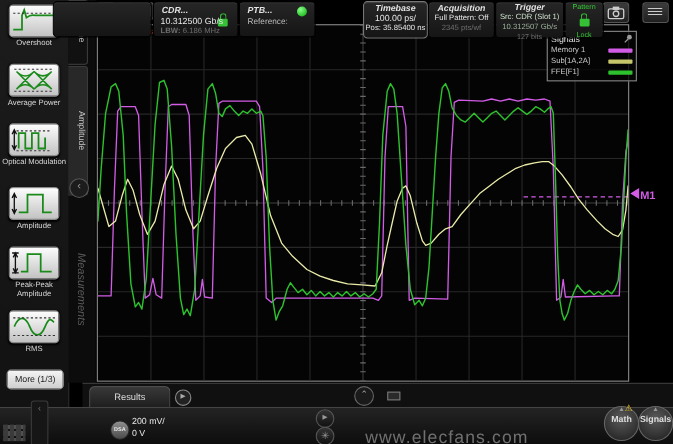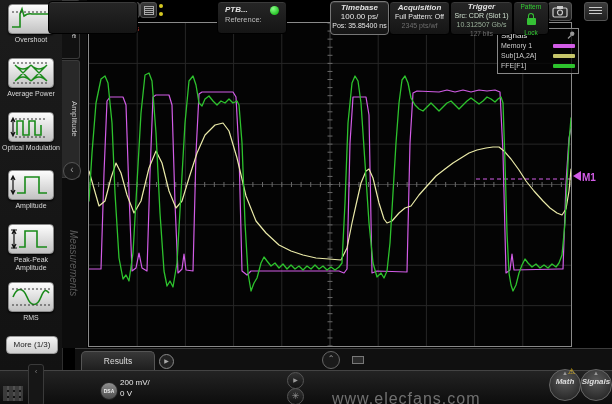--- a/index.html
+++ b/index.html
@@ -76,21 +76,21 @@
     border:1.5px solid #35c035;border-bottom:none;border-radius:4px 4px 0 0;}
   .gdot{width:9px;height:9px;border-radius:50%;background:radial-gradient(circle at 35% 30%,#8f8,#0a0);}
   #dsa-badge{left:100px;top:382px;width:16px;height:16px;border-radius:50%;
     background:linear-gradient(#909090,#4a4a4a);border:1px solid #222;color:#eee;font-size:5px;
     font-weight:bold;text-align:center;line-height:16px;}
   .round-btn{position:absolute;width:15px;height:15px;border-radius:50%;border:1px solid #555;
     background:linear-gradient(#333,#111);color:#999;text-align:center;}
   .big-circle{position:absolute;top:369px;width:30px;height:30px;border-radius:50%;
     background:radial-gradient(circle at 50% 35%,#5a5a5a,#1c1c1c);border:1px solid #666;text-align:center;}
   .big-circle .up{color:#999;font-size:6px;line-height:7px;display:block;}
-  .big-circle .lbl{font-style:italic;font-weight:bold;font-size:8px;color:#ddd;display:block;line-height:9px;}
+  .big-circle .lbl{font-weight:bold;font-size:8px;color:#ddd;display:block;line-height:9px;}
   .warn{position:absolute;color:#f5c518;font-size:8px;line-height:8px;}
   #watermark{left:332px;top:390px;font-size:16px;font-weight:normal;letter-spacing:1px;
     color:rgba(205,205,205,.5);pointer-events:none;}
   #minigrid{left:3px;top:386px;width:20px;height:15px;
     background:repeating-linear-gradient(90deg,#555 0 4px,#0000 4px 6px),
                repeating-linear-gradient(#777 0 4px,#0000 4px 6px);opacity:.6;}
   #slim-tab{left:28px;top:364px;width:14px;height:40px;background:#161616;border:1px solid #3a3a3a;
     border-radius:3px;color:#777;font-size:8px;text-align:center;line-height:14px;}
 </style>
 </head>
@@ -345,20 +345,26 @@
 
   <div id="statusbar" class="abs"></div>
   <div id="minigrid" class="abs"></div>
   <div id="slim-tab" class="abs">‹</div>
 
   <div class="panel" style="left:48px;width:88px"></div>
   <div id="dsa-badge" class="abs">DSA</div>
   <div class="abs p-line" style="left:120px;top:378px;font-size:8px">200 mV/</div>
   <div class="abs p-line" style="left:120px;top:389px;font-size:8px">0 V</div>
 
+  <div class="panel" style="left:139px;width:76px">
+    <div class="p-title abs" style="left:7px;top:3px">CDR...</div>
+    <span class="lock abs" style="left:58px;top:9px"></span>
+    <div class="p-line abs" style="left:6px;top:13px;font-size:8px">10.312500 Gb/s</div>
+    <div class="p-line abs" style="left:6px;top:22px;font-size:7px"><b class="p-dim">LBW:</b> <span class="p-dim">6.186 MHz</span></div>
+  </div>
 
   <div class="panel" style="left:217px;width:68px">
     <div class="p-title abs" style="left:7px;top:3px">PTB...</div>
     <span class="gdot abs" style="left:52px;top:4px"></span>
     <div class="p-line abs" style="left:7px;top:13px;font-size:7.5px;color:#bbb">Reference:</div>
   </div>
 
   <div class="round-btn" style="left:287px;top:372px;font-size:6px;line-height:14px">▶</div>
   <div class="round-btn" style="left:287px;top:388px;font-size:9px;line-height:14px">✳</div>
 

